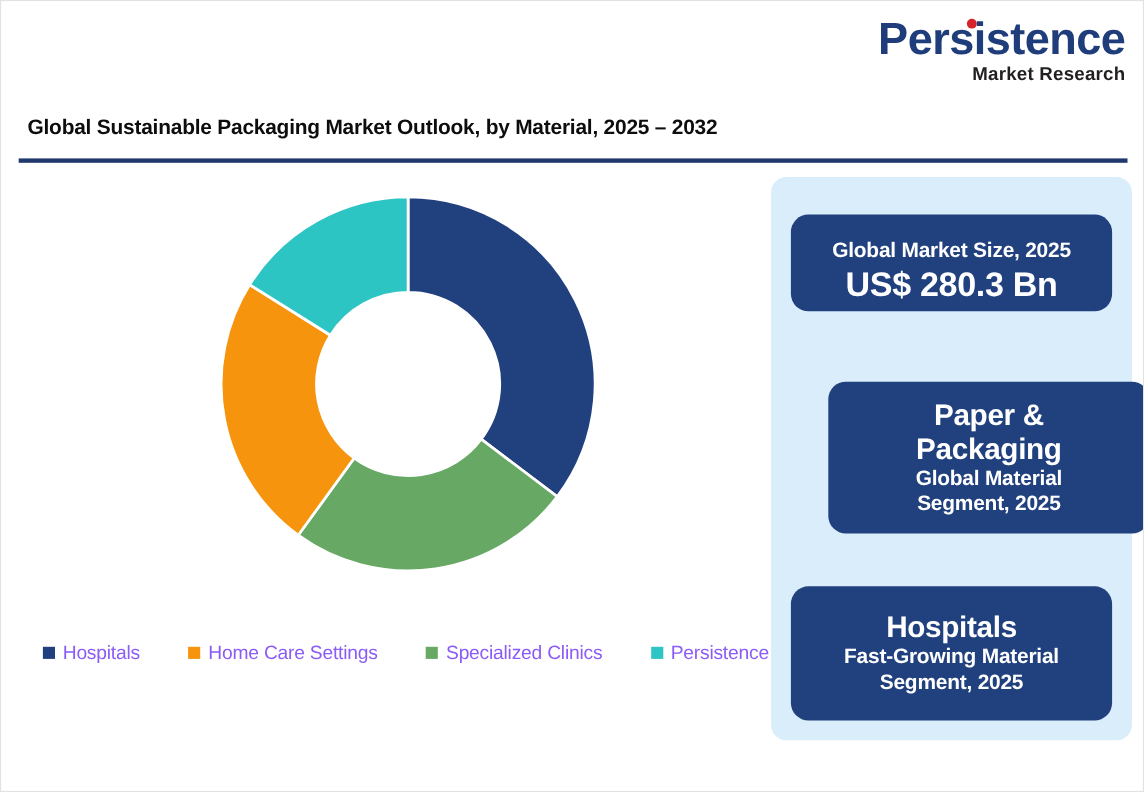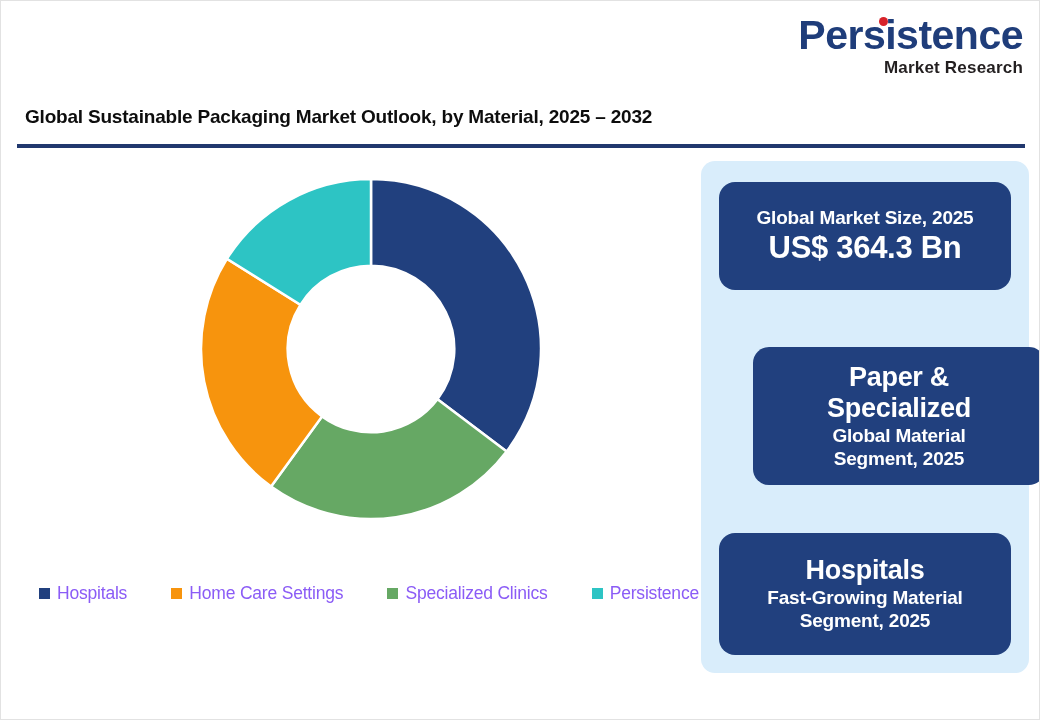--- a/index.html
+++ b/index.html
@@ -139,21 +139,21 @@
     border-radius: 16px;
     color: #ffffff;
     display: flex;
     flex-direction: column;
     align-items: center;
     justify-content: center;
     text-align: center;
     box-sizing: border-box;
     padding: 6px 14px;
   }
-  #kpi-card-0 { top: 21px;  height: 108px; }
+  #kpi-card-0 { top: 34px;  height: 88px; justify-content: flex-end; }
   #kpi-card-1 { top: 186px; height: 138px; margin-left: 34px; }
   #kpi-card-2 { top: 372px; height: 122px; }
 
   .kpi-small {
     font-size: 19px;
     font-weight: bold;
     line-height: 1.22;
     letter-spacing: -0.2px;
   }
   .kpi-big {
@@ -233,26 +233,26 @@
         <span class="legend-label">Persistence</span>
       </div>
 
     </div>
   </div>
 
   <div id="side-panel">
 
     <div class="kpi-card" id="kpi-card-0">
       <div class="kpi-small">Global Market Size, 2025</div>
-      <div class="kpi-big">US$ 364.3 Bn</div>
+      <div class="kpi-big">US$ 280.3 Bn</div>
     </div>
 
     <div class="kpi-card" id="kpi-card-1">
       <div class="kpi-big-wrap">Paper &amp;</div>
-      <div class="kpi-big-wrap">Specialized</div>
+      <div class="kpi-big-wrap">Packaging</div>
       <div class="kpi-small">Global Material</div>
       <div class="kpi-small">Segment, 2025</div>
     </div>
 
     <div class="kpi-card" id="kpi-card-2">
       <div class="kpi-big-wrap">Hospitals</div>
       <div class="kpi-small">Fast-Growing Material</div>
       <div class="kpi-small">Segment, 2025</div>
     </div>
 

